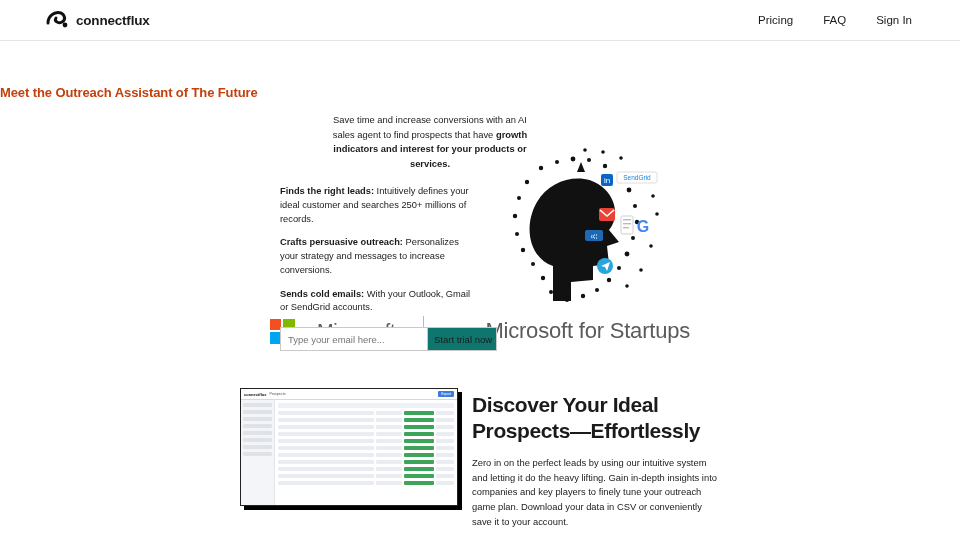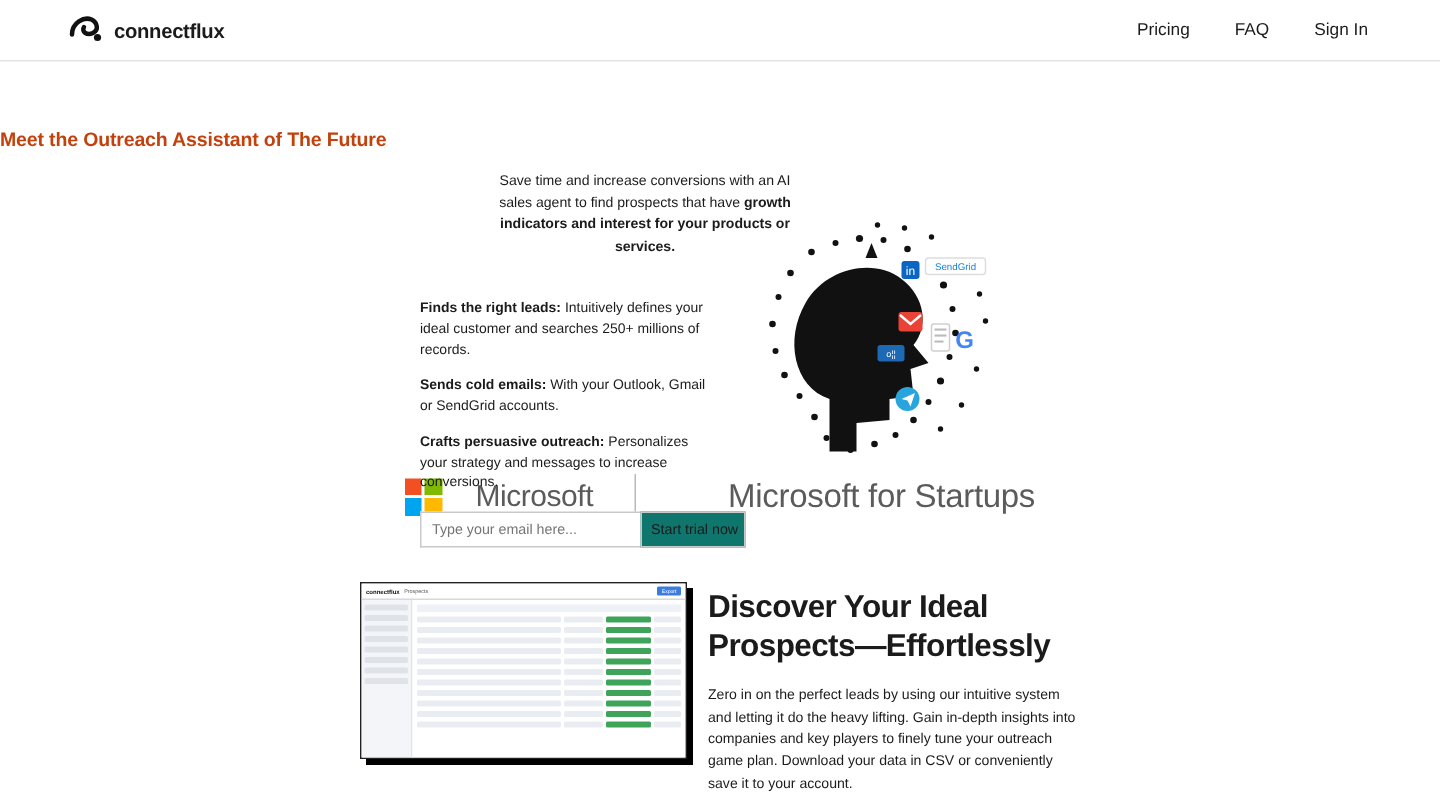--- a/index.html
+++ b/index.html
@@ -80,21 +80,21 @@
   .hero-left {
     width: 300px;
     margin-left: 280px;
     font-size: 9.4px;
     line-height: 1.52;
     color: #1b1b1b;
   }
   .hero-sub {
     text-align: center;
     width: 208px;
-    margin: 0 auto 28px auto;
+    margin: 0 auto 14px auto;
     font-size: 9.4px;
     line-height: 1.55;
   }
   .hero-sub b { font-weight: 700; }
   .feature {
     margin-bottom: 9px;
     width: 195px;
     font-size: 9.3px;
     line-height: 1.5;
   }
@@ -291,24 +291,24 @@
   <div class="hero-body">
     <div class="hero-left">
       <p class="hero-sub">
         <span>Save time and increase conversions with an AI sales agent to find prospects that have </span><b>growth indicators and interest for your products or services.</b>
       </p>
 
       <p class="feature">
         <b>Finds the right leads:</b><span> Intuitively defines your ideal customer and searches 250+ millions of records.</span>
       </p>
       <p class="feature">
-        <b>Sends cold emails:</b><span> With your Outlook, Gmail or SendGrid accounts.</span>
+        <b>Crafts persuasive outreach:</b><span> Personalizes your strategy and messages to increase conversions.</span>
       </p>
       <p class="feature">
-        <b>Crafts persuasive outreach:</b><span> Personalizes your strategy and messages to increase conversions.</span>
+        <b>Sends cold emails:</b><span> With your Outlook, Gmail or SendGrid accounts.</span>
       </p>
 
       <div class="signup">
         <input class="email-input" type="text" placeholder="Type your email here..." style="">
         <button class="trial-btn">Start trial now</button>
       </div>
     </div>
   </div>
 
   <div class="hero-art">

